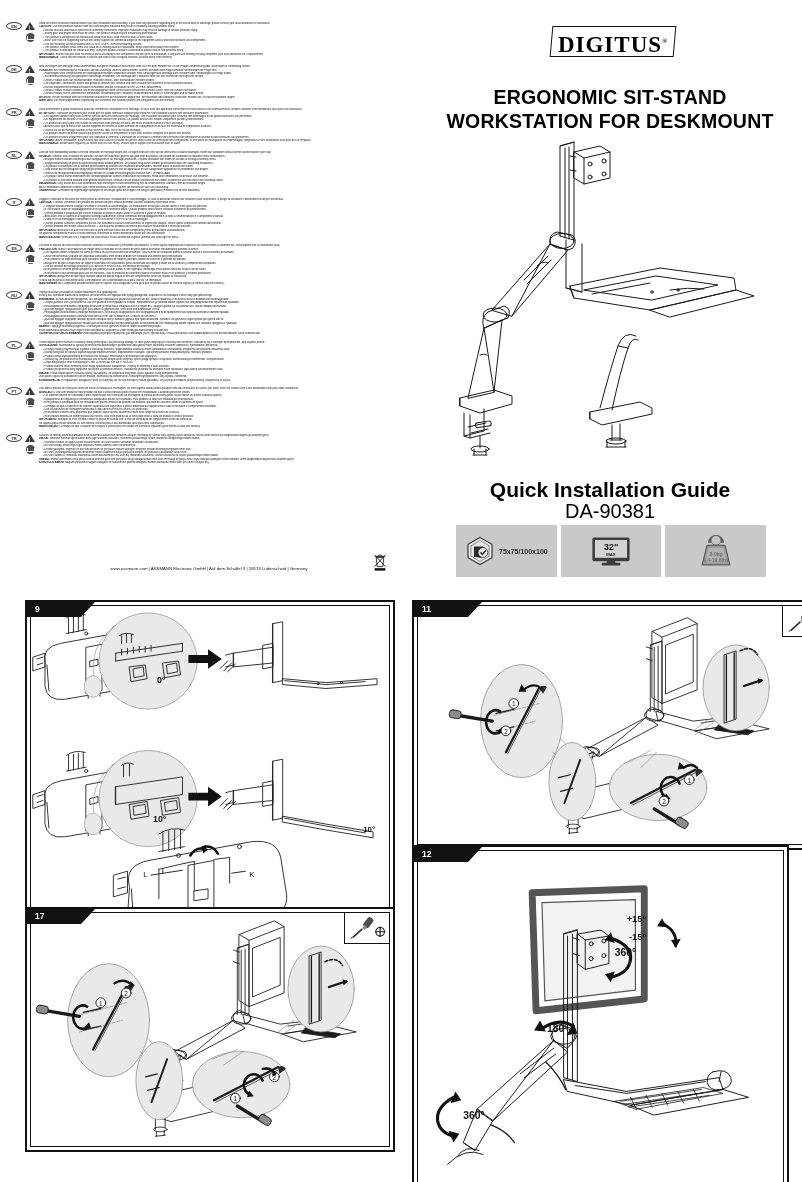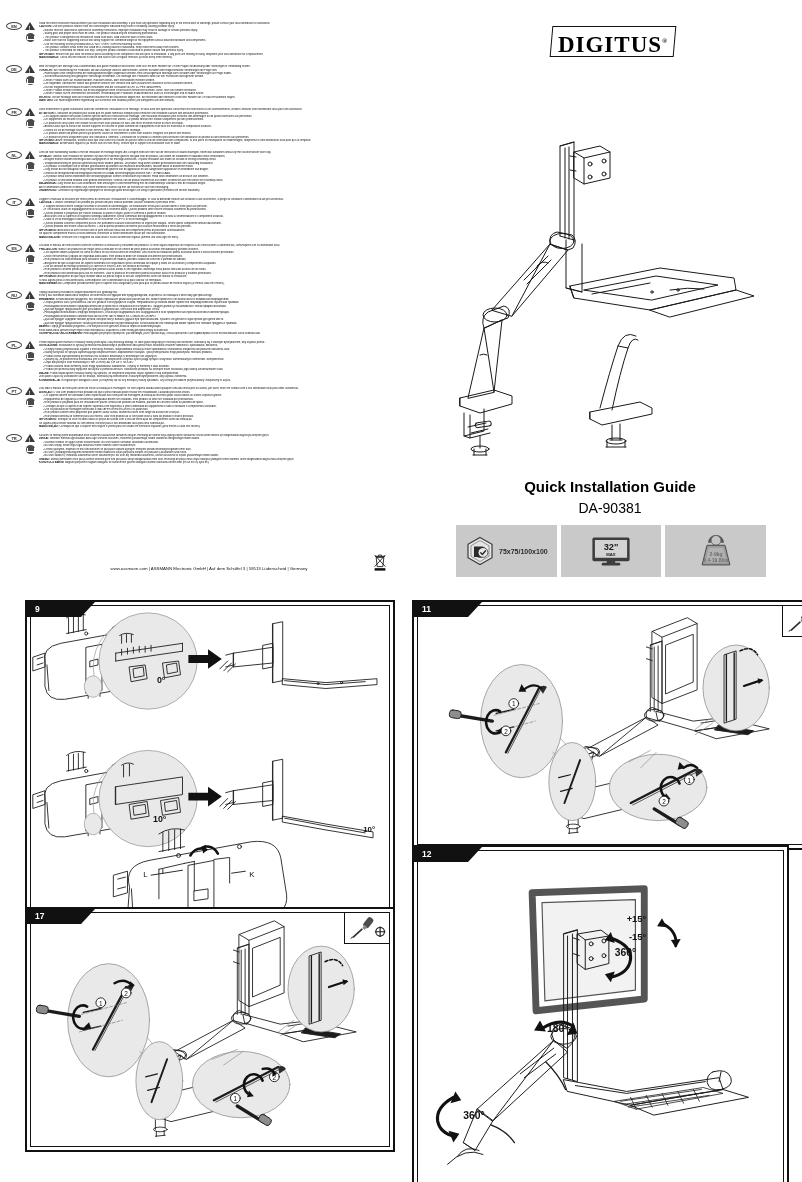--- a/index.html
+++ b/index.html
@@ -88,25 +88,25 @@
     position: absolute; left: 0; top: 85px; width: 384px;
     text-align: center;
     font-size: 19.5px; font-weight: bold;
     line-height: 24px; letter-spacing: 0.2px;
   }
 
   .artwrap { position: absolute; left: 6px; top: 140px; width: 378px; height: 320px; }
 
   .guidetitle {
     position: absolute; left: 0; top: 478px; width: 384px;
-    text-align: center; font-size: 15px; font-weight: bold;
+    text-align: center; font-size: 21px; font-weight: bold;
   }
   .guidemodel {
     position: absolute; left: 0; top: 500px; width: 384px;
-    text-align: center; font-size: 14px;
+    text-align: center; font-size: 20px;
   }
 
   .specrow { position: absolute; left: 38px; top: 525px; width: 310px; height: 52px; display: flex; gap: 4px; }
   .specbox {
     flex: 1; background: #c9c9c9;
     display: flex; align-items: center; justify-content: center;
     gap: 4px;
   }
   .spec-vesa-text { font-size: 7px; font-weight: bold; color: #2c2c2c; }
   .vesa-ico { width: 30px; height: 30px; }
@@ -369,20 +369,24 @@
           </div>
         </div>
       </div>
 
     <div class="rightcol">
 
       <div class="logo">
         <span class="l"><span>DIGITUS</span><sup>®</sup></span>
       </div>
 
+      <div class="prodtitle">
+        <div>ERGONOMIC SIT-STAND</div>
+        <div>WORKSTATION FOR DESKMOUNT</div>
+      </div>
 
       <div class="artwrap">
         <svg class="svgfill" viewBox="0 0 378 320" xmlns="http://www.w3.org/2000/svg" fill="none" stroke="#1a1a1a" stroke-width="1" stroke-linejoin="round" stroke-linecap="round">
 
           <g>
             <path d="M36 258 L70 250 L88 256 L88 264 L56 273 L36 266 Z"></path>
             <path d="M36 266 L36 258"></path>
             <path d="M40 273 L40 296 L46 298 L46 275"></path>
             <path d="M40 296 L60 291 L60 269"></path>
             <path d="M46 298 L66 293"></path>

